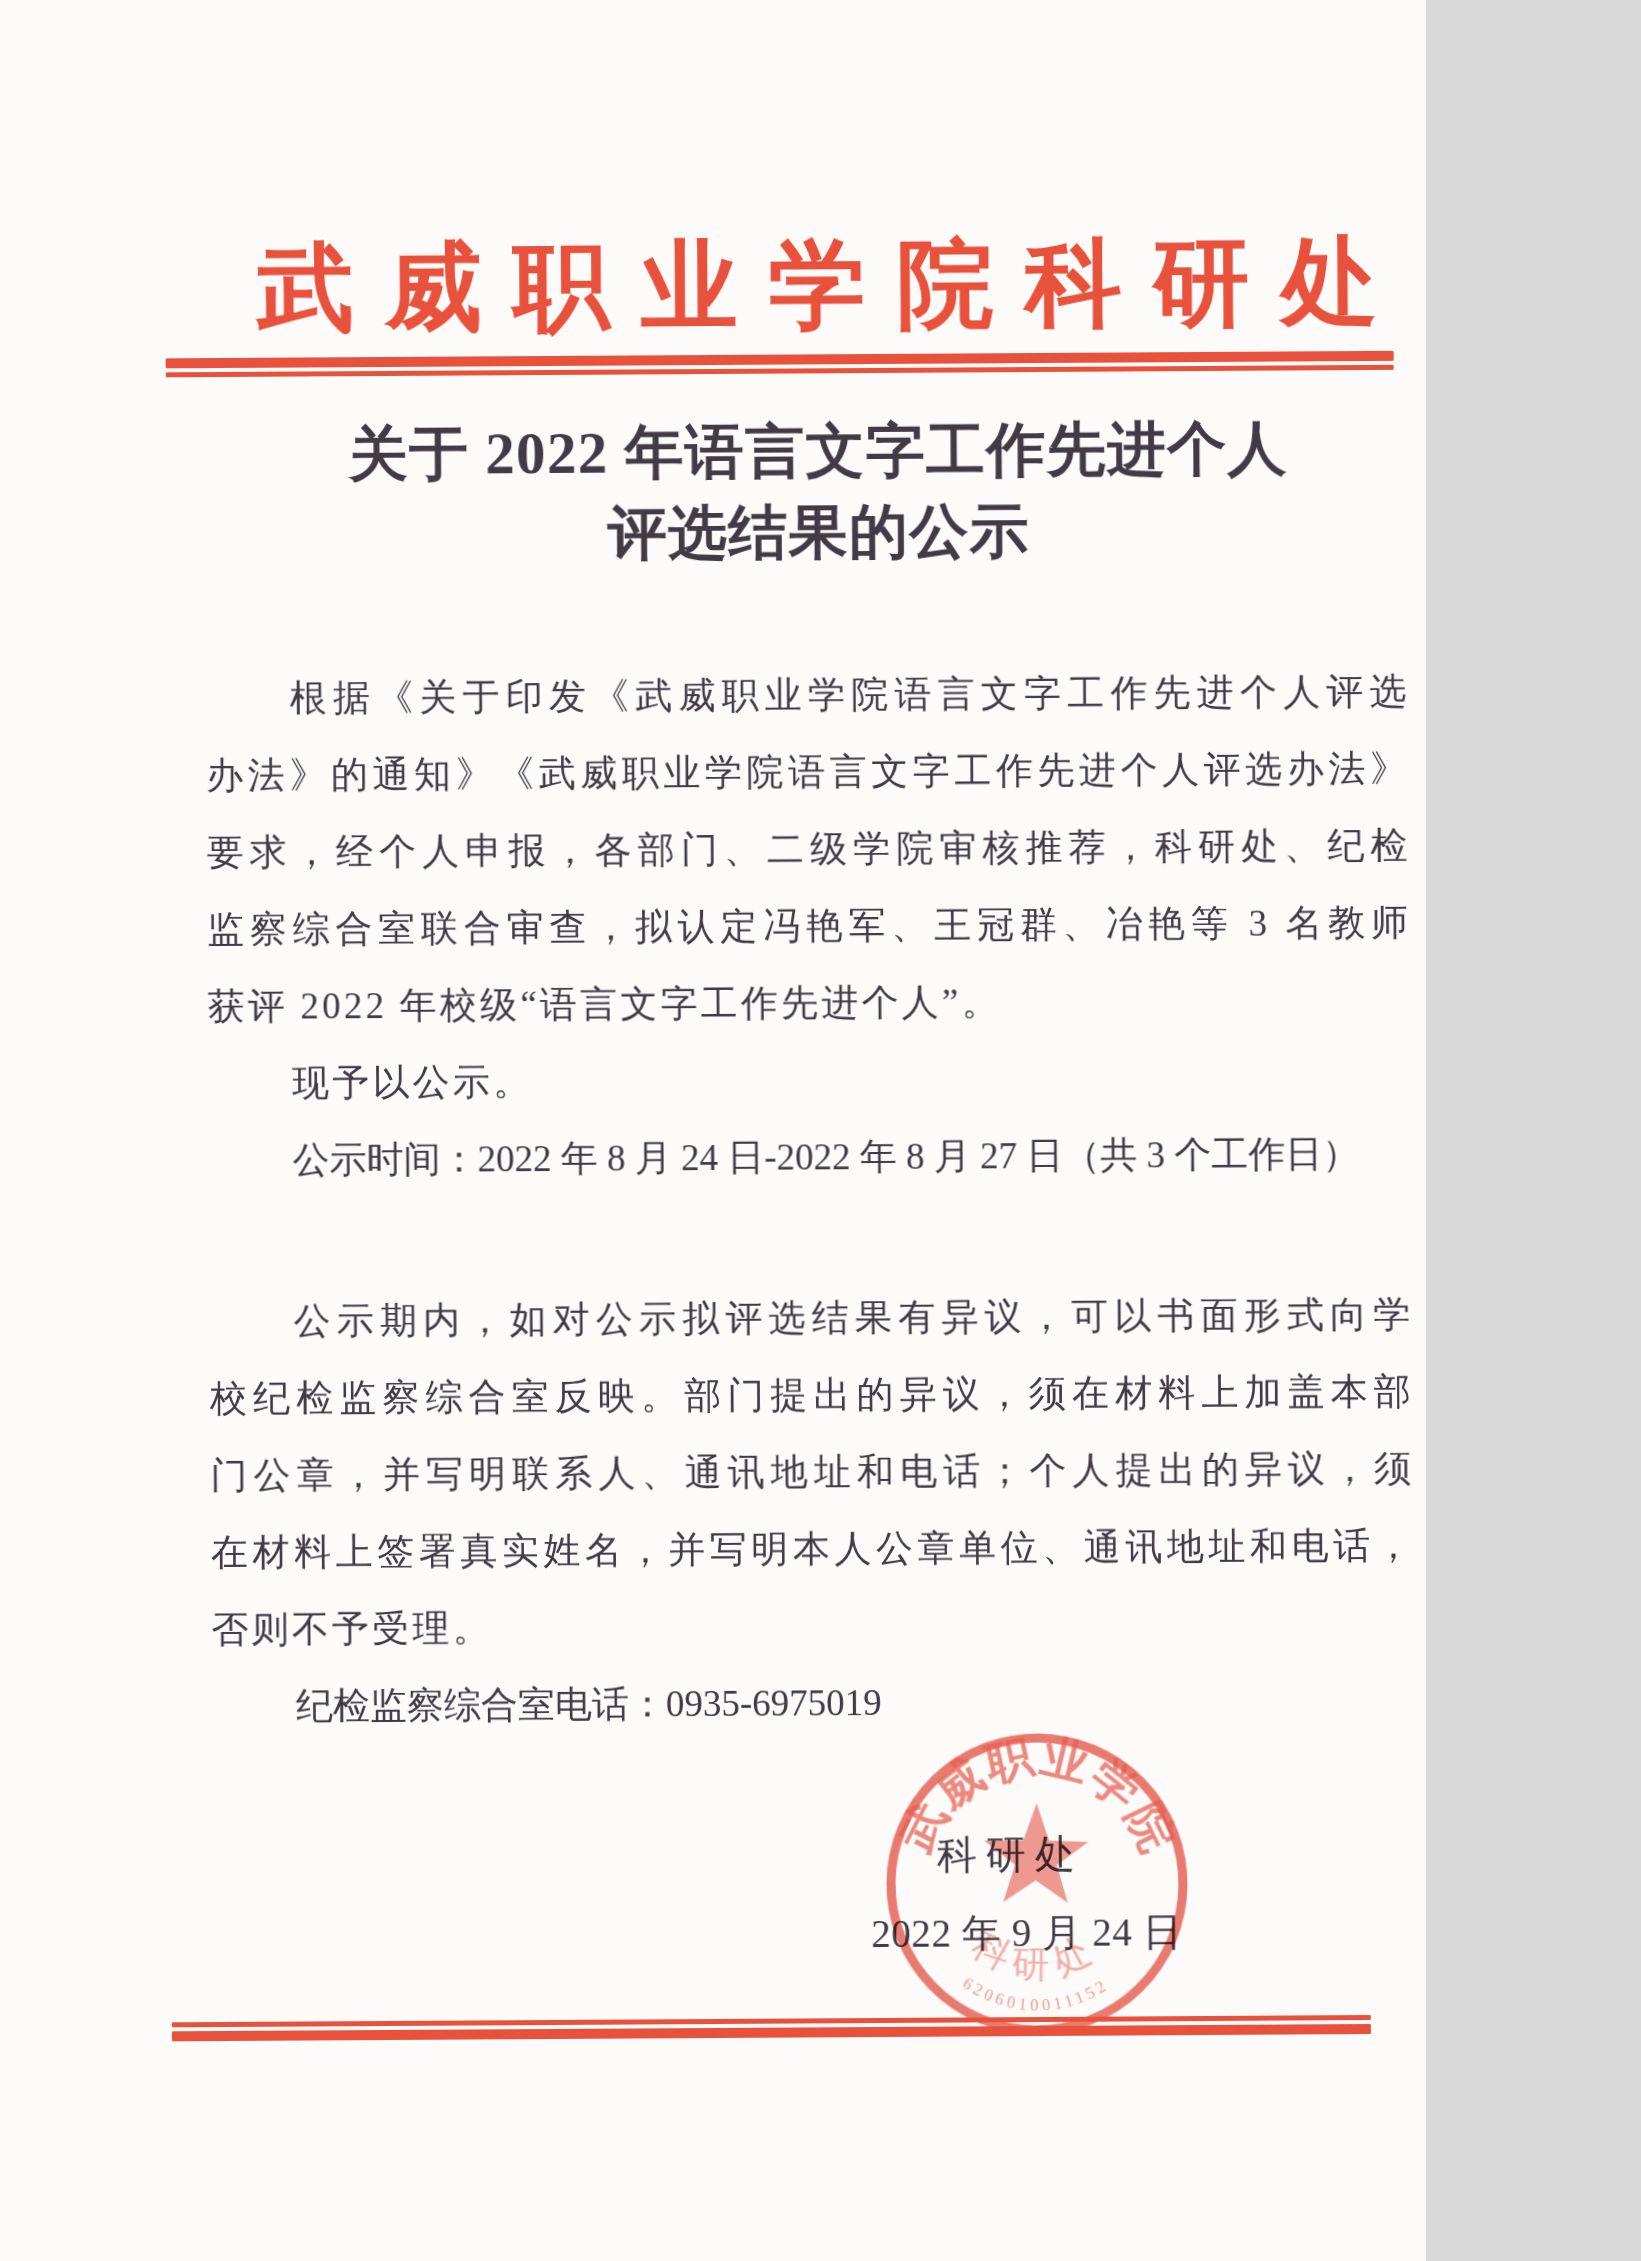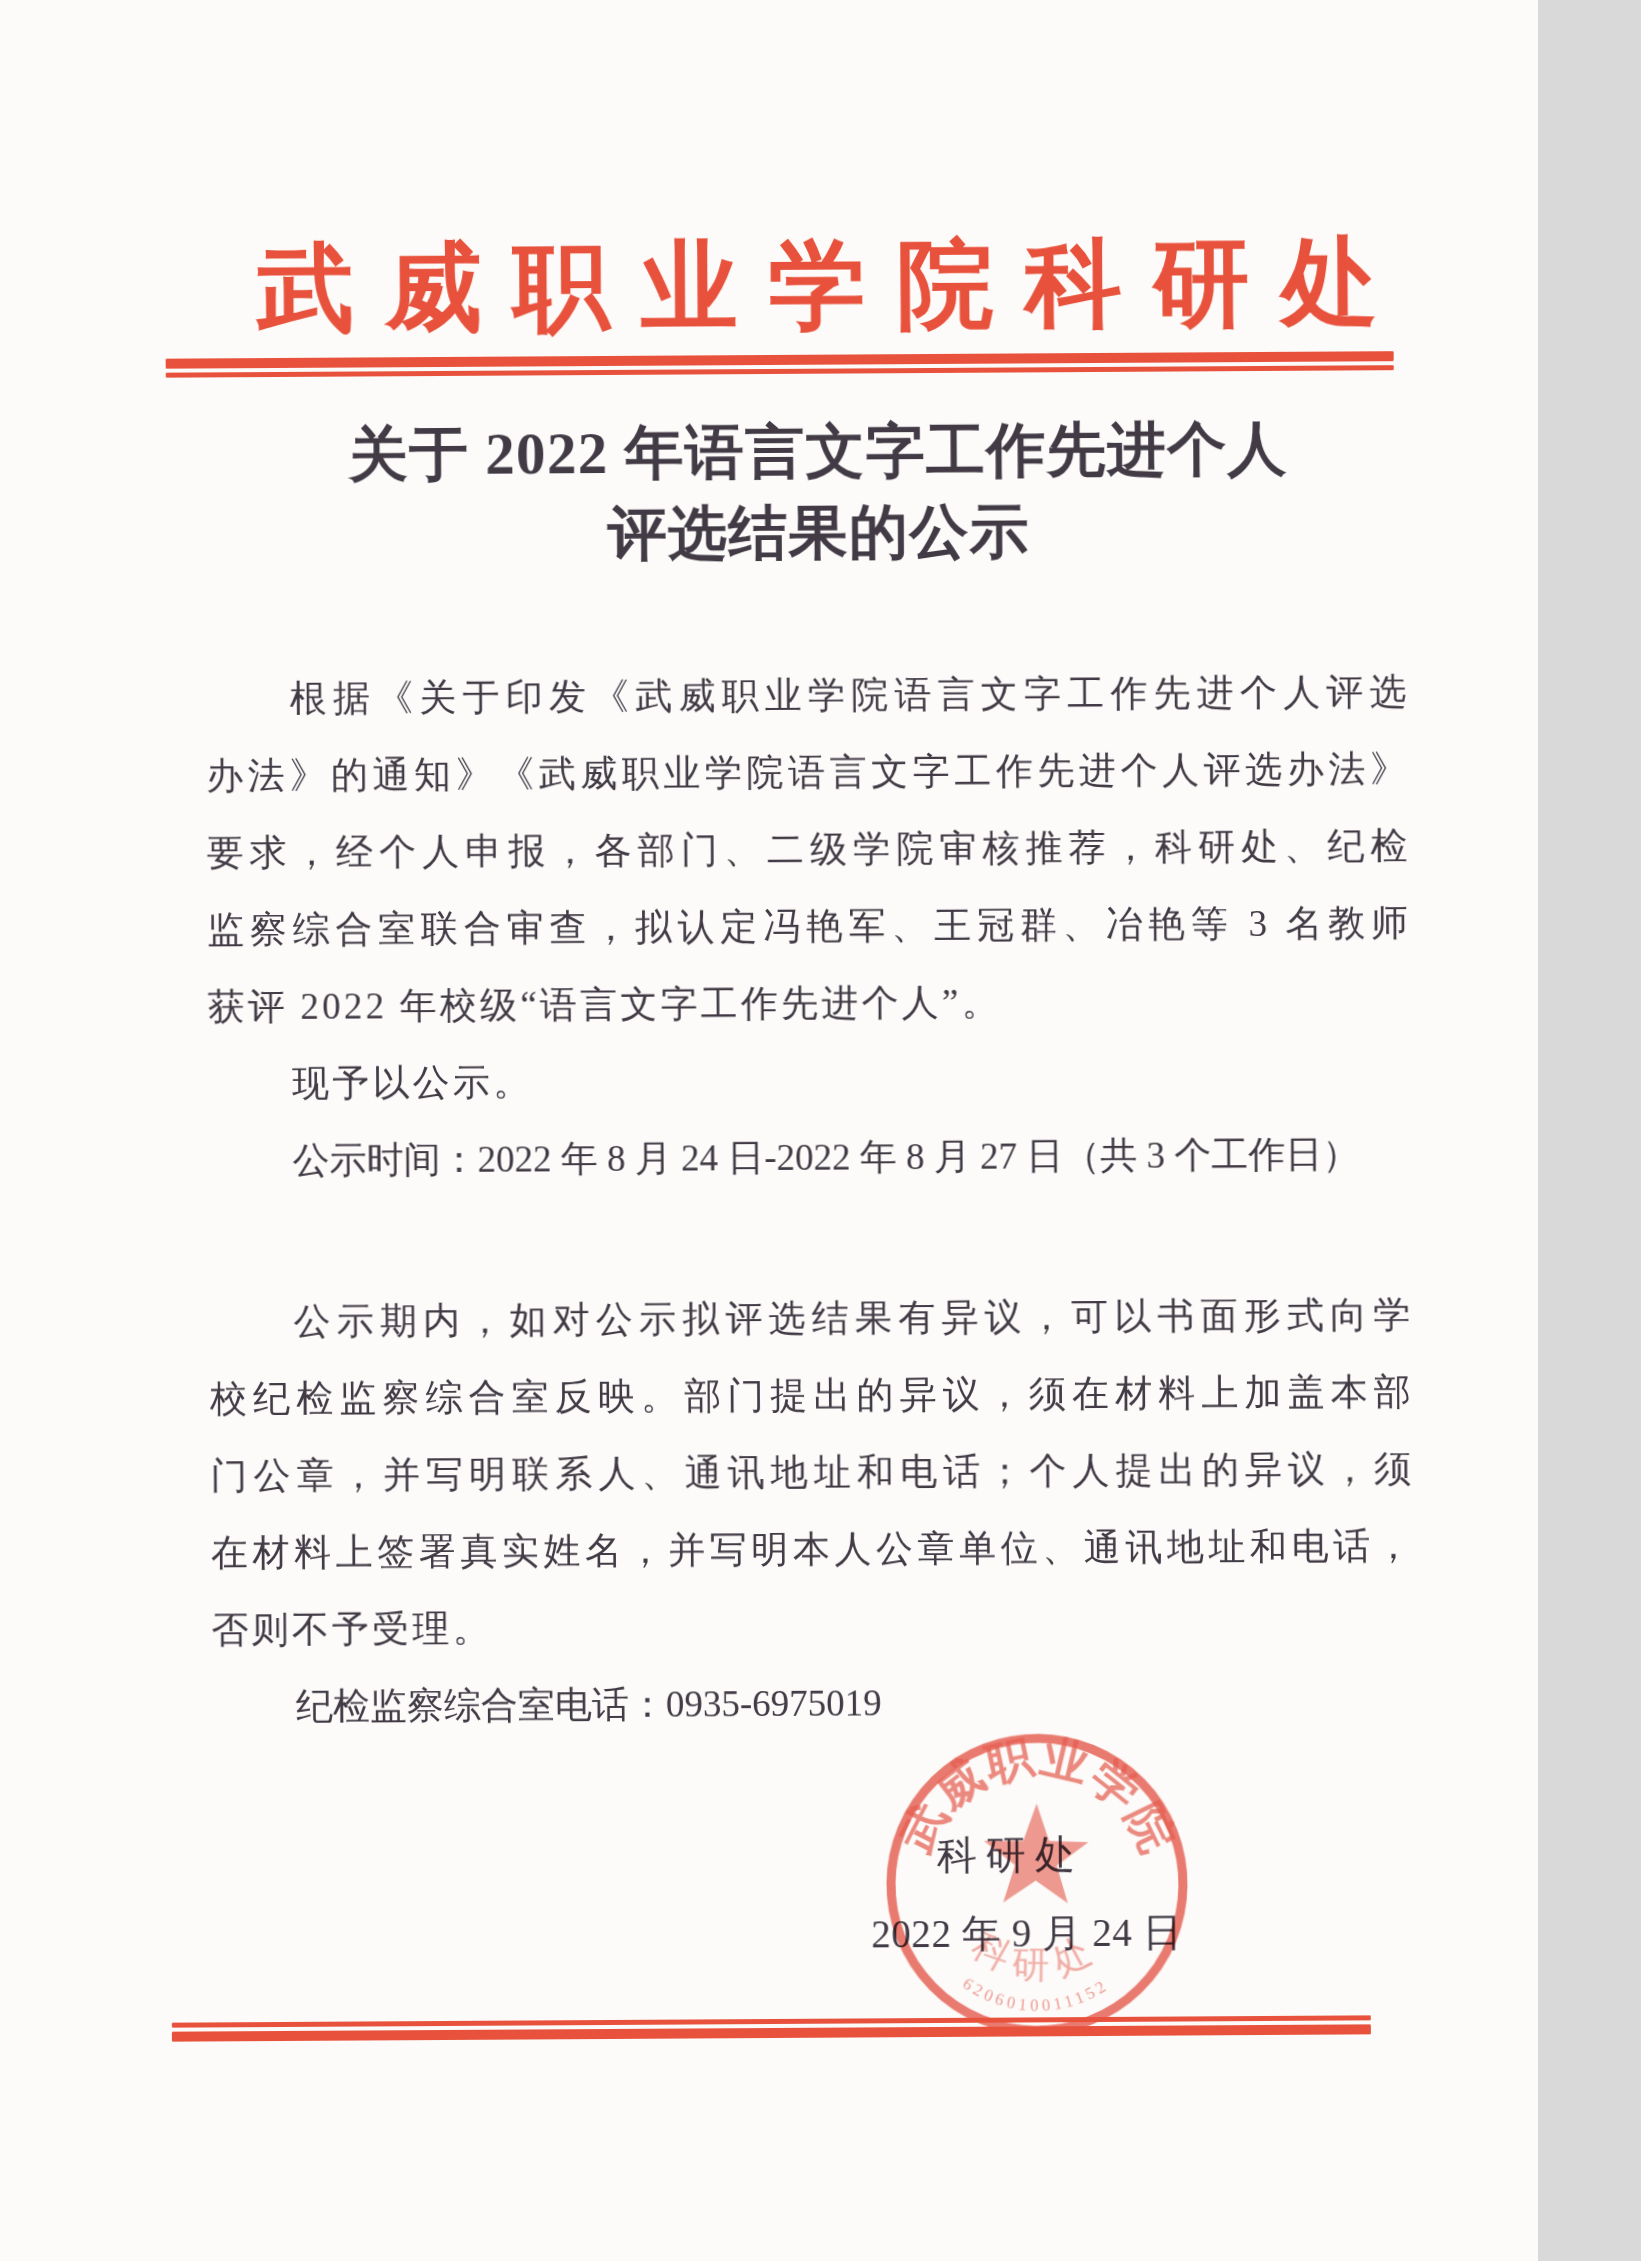--- a/index.html
+++ b/index.html
@@ -4,21 +4,21 @@
 <style>
   :root{
     --red:#e8523c;
     --seal-red:#e24a3c;
     --ink:#423b46;
     --paper:#fcfbf9;
   }
   html,body{margin:0;padding:0;background:#d9d9d9;}
   .page{
     position:relative;
-    width:1538px;height:2261px;
+    width:1426px;height:2261px;
     background:var(--paper);
     overflow:hidden;
     font-family:"Liberation Serif","DejaVu Serif",serif;
     color:var(--ink);
   }
   .tilt{position:absolute;inset:0;transform:rotate(-0.35deg);transform-origin:50% 40%;}
 
   
   .office-name{
     position:absolute;top:235px;left:0;width:1642px;

